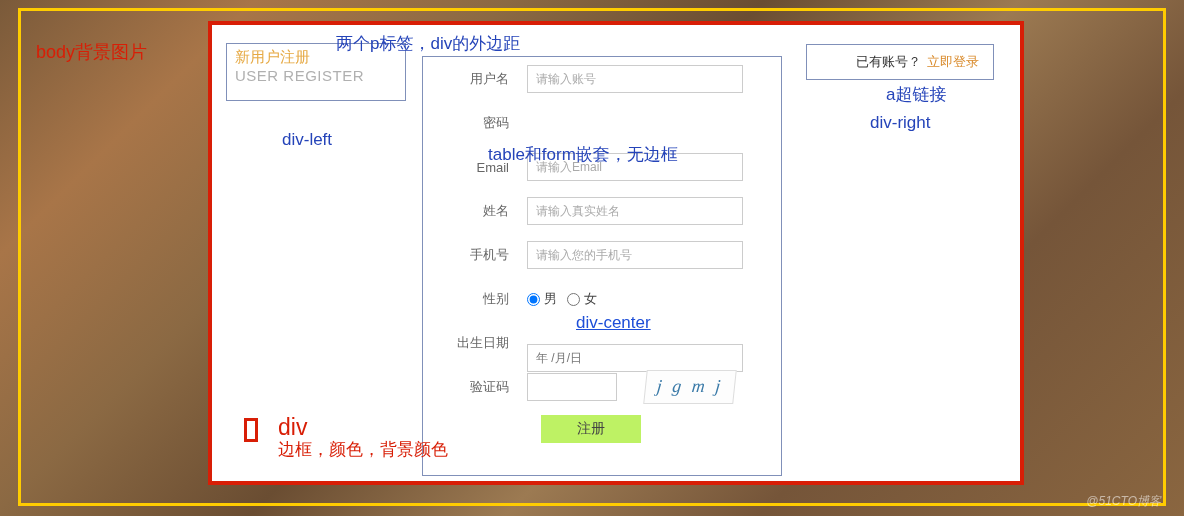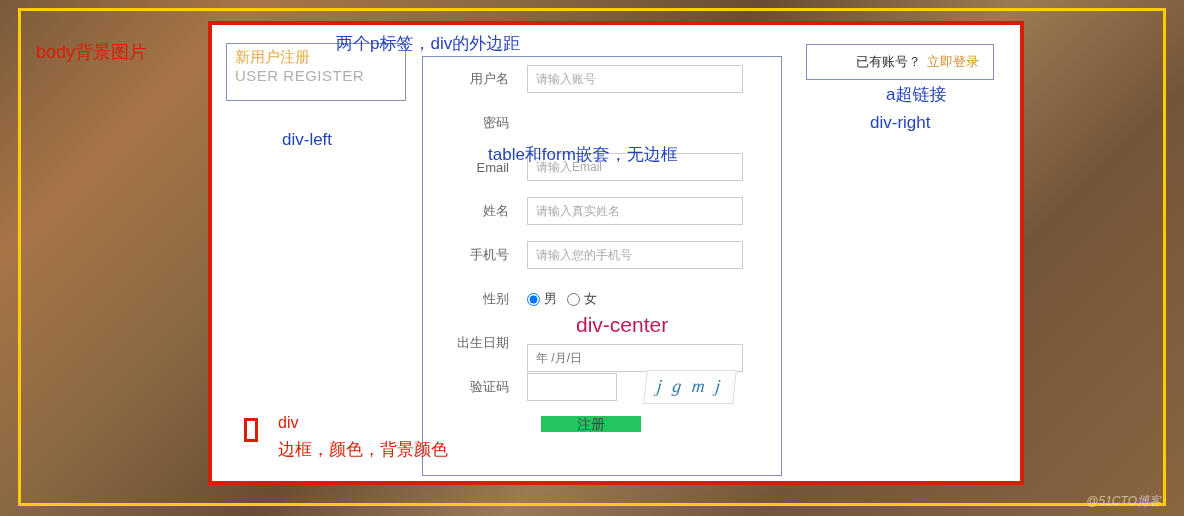--- a/index.html
+++ b/index.html
@@ -108,40 +108,41 @@
       color: #3a7aa8;
       letter-spacing: 3px;
       text-align: center;
       line-height: 30px;
       font-style: italic;
       transform: skewX(-6deg);
     }
     .submit-row { padding: 6px 0 0 118px; }
     .submit-btn {
       width: 100px;
-      height: 16px;
-      background: #22c55e;
+      height: 28px;
+      background: #bef264;
       border: none;
       color: #444;
       font-size: 14px;
       cursor: pointer;
     }
     .label-table-form {
       position: absolute;
       top: 143px;
       left: 488px;
       color: #2544b9;
       font-size: 17px;
     }
     .label-div-center {
       position: absolute;
       top: 313px;
       left: 576px;
-      color: #be185d;
-      font-size: 21px;
+      color: #1d4ed8;
+      font-size: 17px;
+      text-decoration: underline;
     }
     .div-right {
       position: absolute;
       top: 44px;
       left: 806px;
       width: 188px;
       height: 36px;
       border: 1px solid #8090b9;
       background: #fff;
       display: flex;
@@ -172,21 +173,21 @@
       left: 244px;
       width: 14px;
       height: 24px;
       border: 3px solid #d81e06;
     }
     .label-div {
       position: absolute;
       top: 414px;
       left: 278px;
       color: #d81e06;
-      font-size: 16px;
+      font-size: 23px;
     }
     .label-border-color {
       position: absolute;
       top: 438px;
       left: 278px;
       color: #d81e06;
       font-size: 17px;
     }
     .watermark {
       position: absolute;

